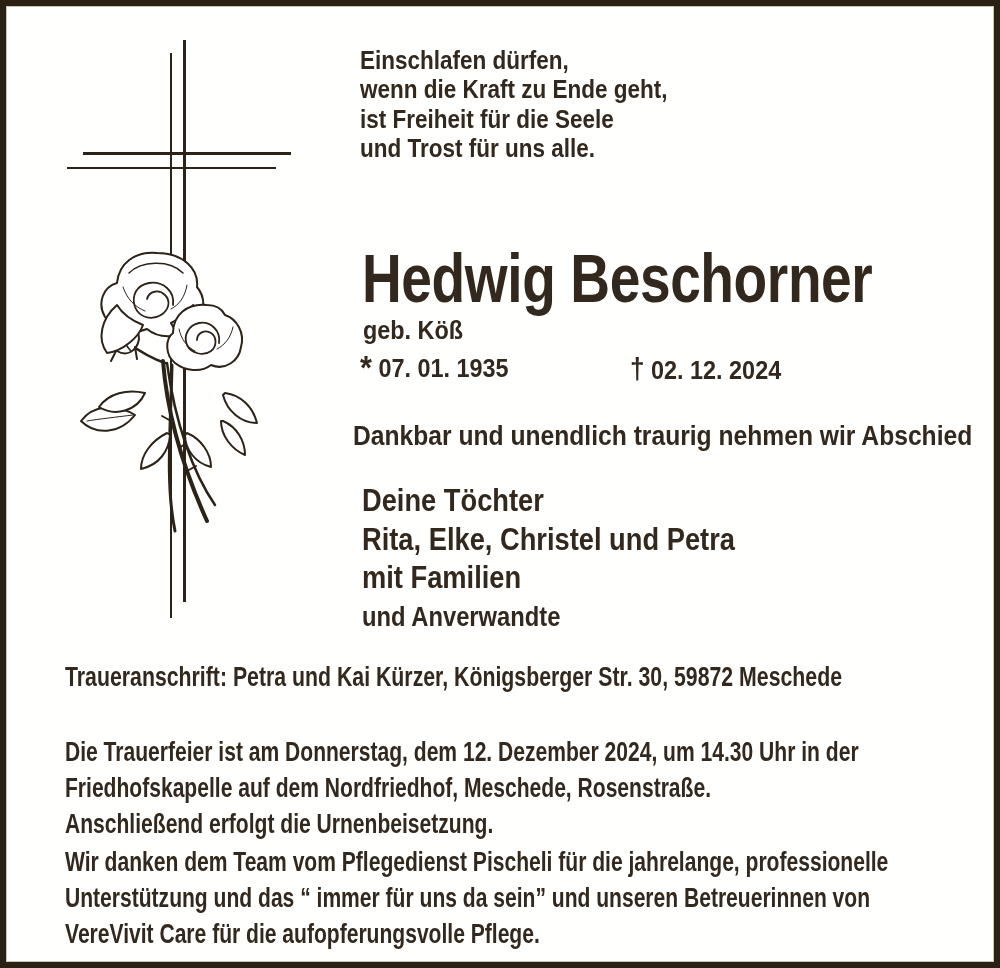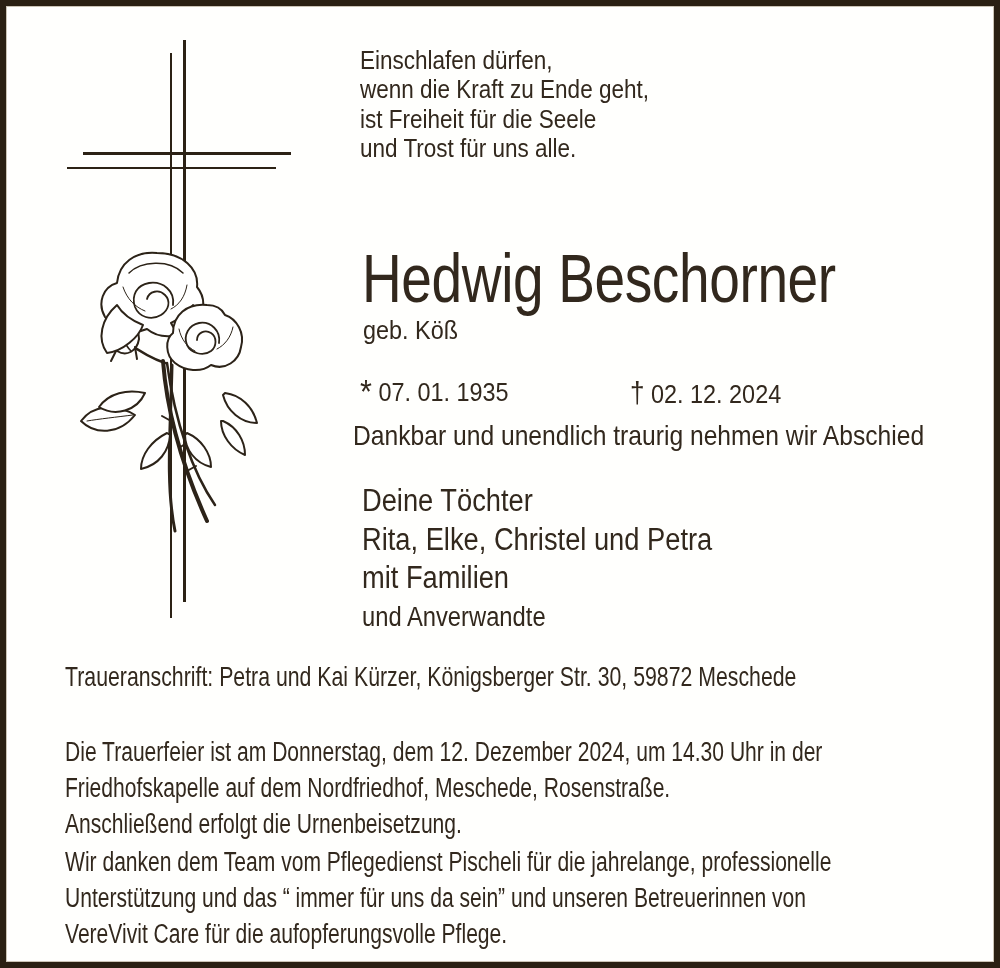--- a/index.html
+++ b/index.html
@@ -1,40 +1,40 @@
 <!DOCTYPE html>
 <html><head>
 <meta charset="utf-8">
 <style>
   html,body{margin:0;padding:0;}
   body{width:1000px;height:968px;background:#ffffff;font-family:"Liberation Sans",sans-serif;}
   .ad{
     position:relative;width:1000px;height:968px;box-sizing:border-box;
     background:#fffffd;border:6px solid #2a2013;
     box-shadow:inset 0 0 0 1px #cbc4b6;
-    color:#32281d;overflow:hidden;
+    color:#32281d;overflow:hidden;font-weight:bold;
   }
   
   .cross-line{position:absolute;background:#2c2215;z-index:1;}
   .vl1{left:164px;top:47px;width:2px;height:565px;}
   .vl2{left:177px;top:34px;width:3px;height:562px;}
   .hl1{left:77px;top:146px;width:208px;height:3px;}
   .hl2{left:61px;top:161px;width:209px;height:2px;}
   .roses{position:absolute;left:69px;top:237px;z-index:2;}
   
   .txt{position:absolute;z-index:3;white-space:nowrap;}
   .sx90{transform:scaleX(.90);transform-origin:0 0;}
   .sx88{transform:scaleX(.88);transform-origin:0 0;}
   .sx81{transform:scaleX(.81);transform-origin:0 0;}
   .sx78{transform:scaleX(.78);transform-origin:0 0;}
   .sx76{transform:scaleX(.76);transform-origin:0 0;}
   .poem{left:354px;top:40px;font-size:25px;line-height:29.4px;}
   .name{left:356px;top:237px;font-size:68px;line-height:70px;letter-spacing:-.5px;}
   .maiden{left:357px;top:309px;font-size:26px;}
-  .dates{left:354px;top:371px;font-size:26px;width:480px;height:36px;}
+  .dates{left:354px;top:347px;font-size:26px;width:480px;height:36px;}
   .dates .item{display:inline-block;}
   .death-item{position:absolute;left:270px;top:0;}
   .sym-birth{font-size:34px;line-height:26px;vertical-align:-2px;}
   .sym-death{font-size:29px;}
   .intro{left:347px;top:414px;font-size:28px;}
   .family{left:356px;top:476px;font-size:31px;line-height:38.5px;}
   .family .small{font-size:27px;line-height:38px;}
   .address{left:59px;top:655px;font-size:28px;}
   .para{font-size:27px;line-height:36px;}
   .service{left:59px;top:728px;}

